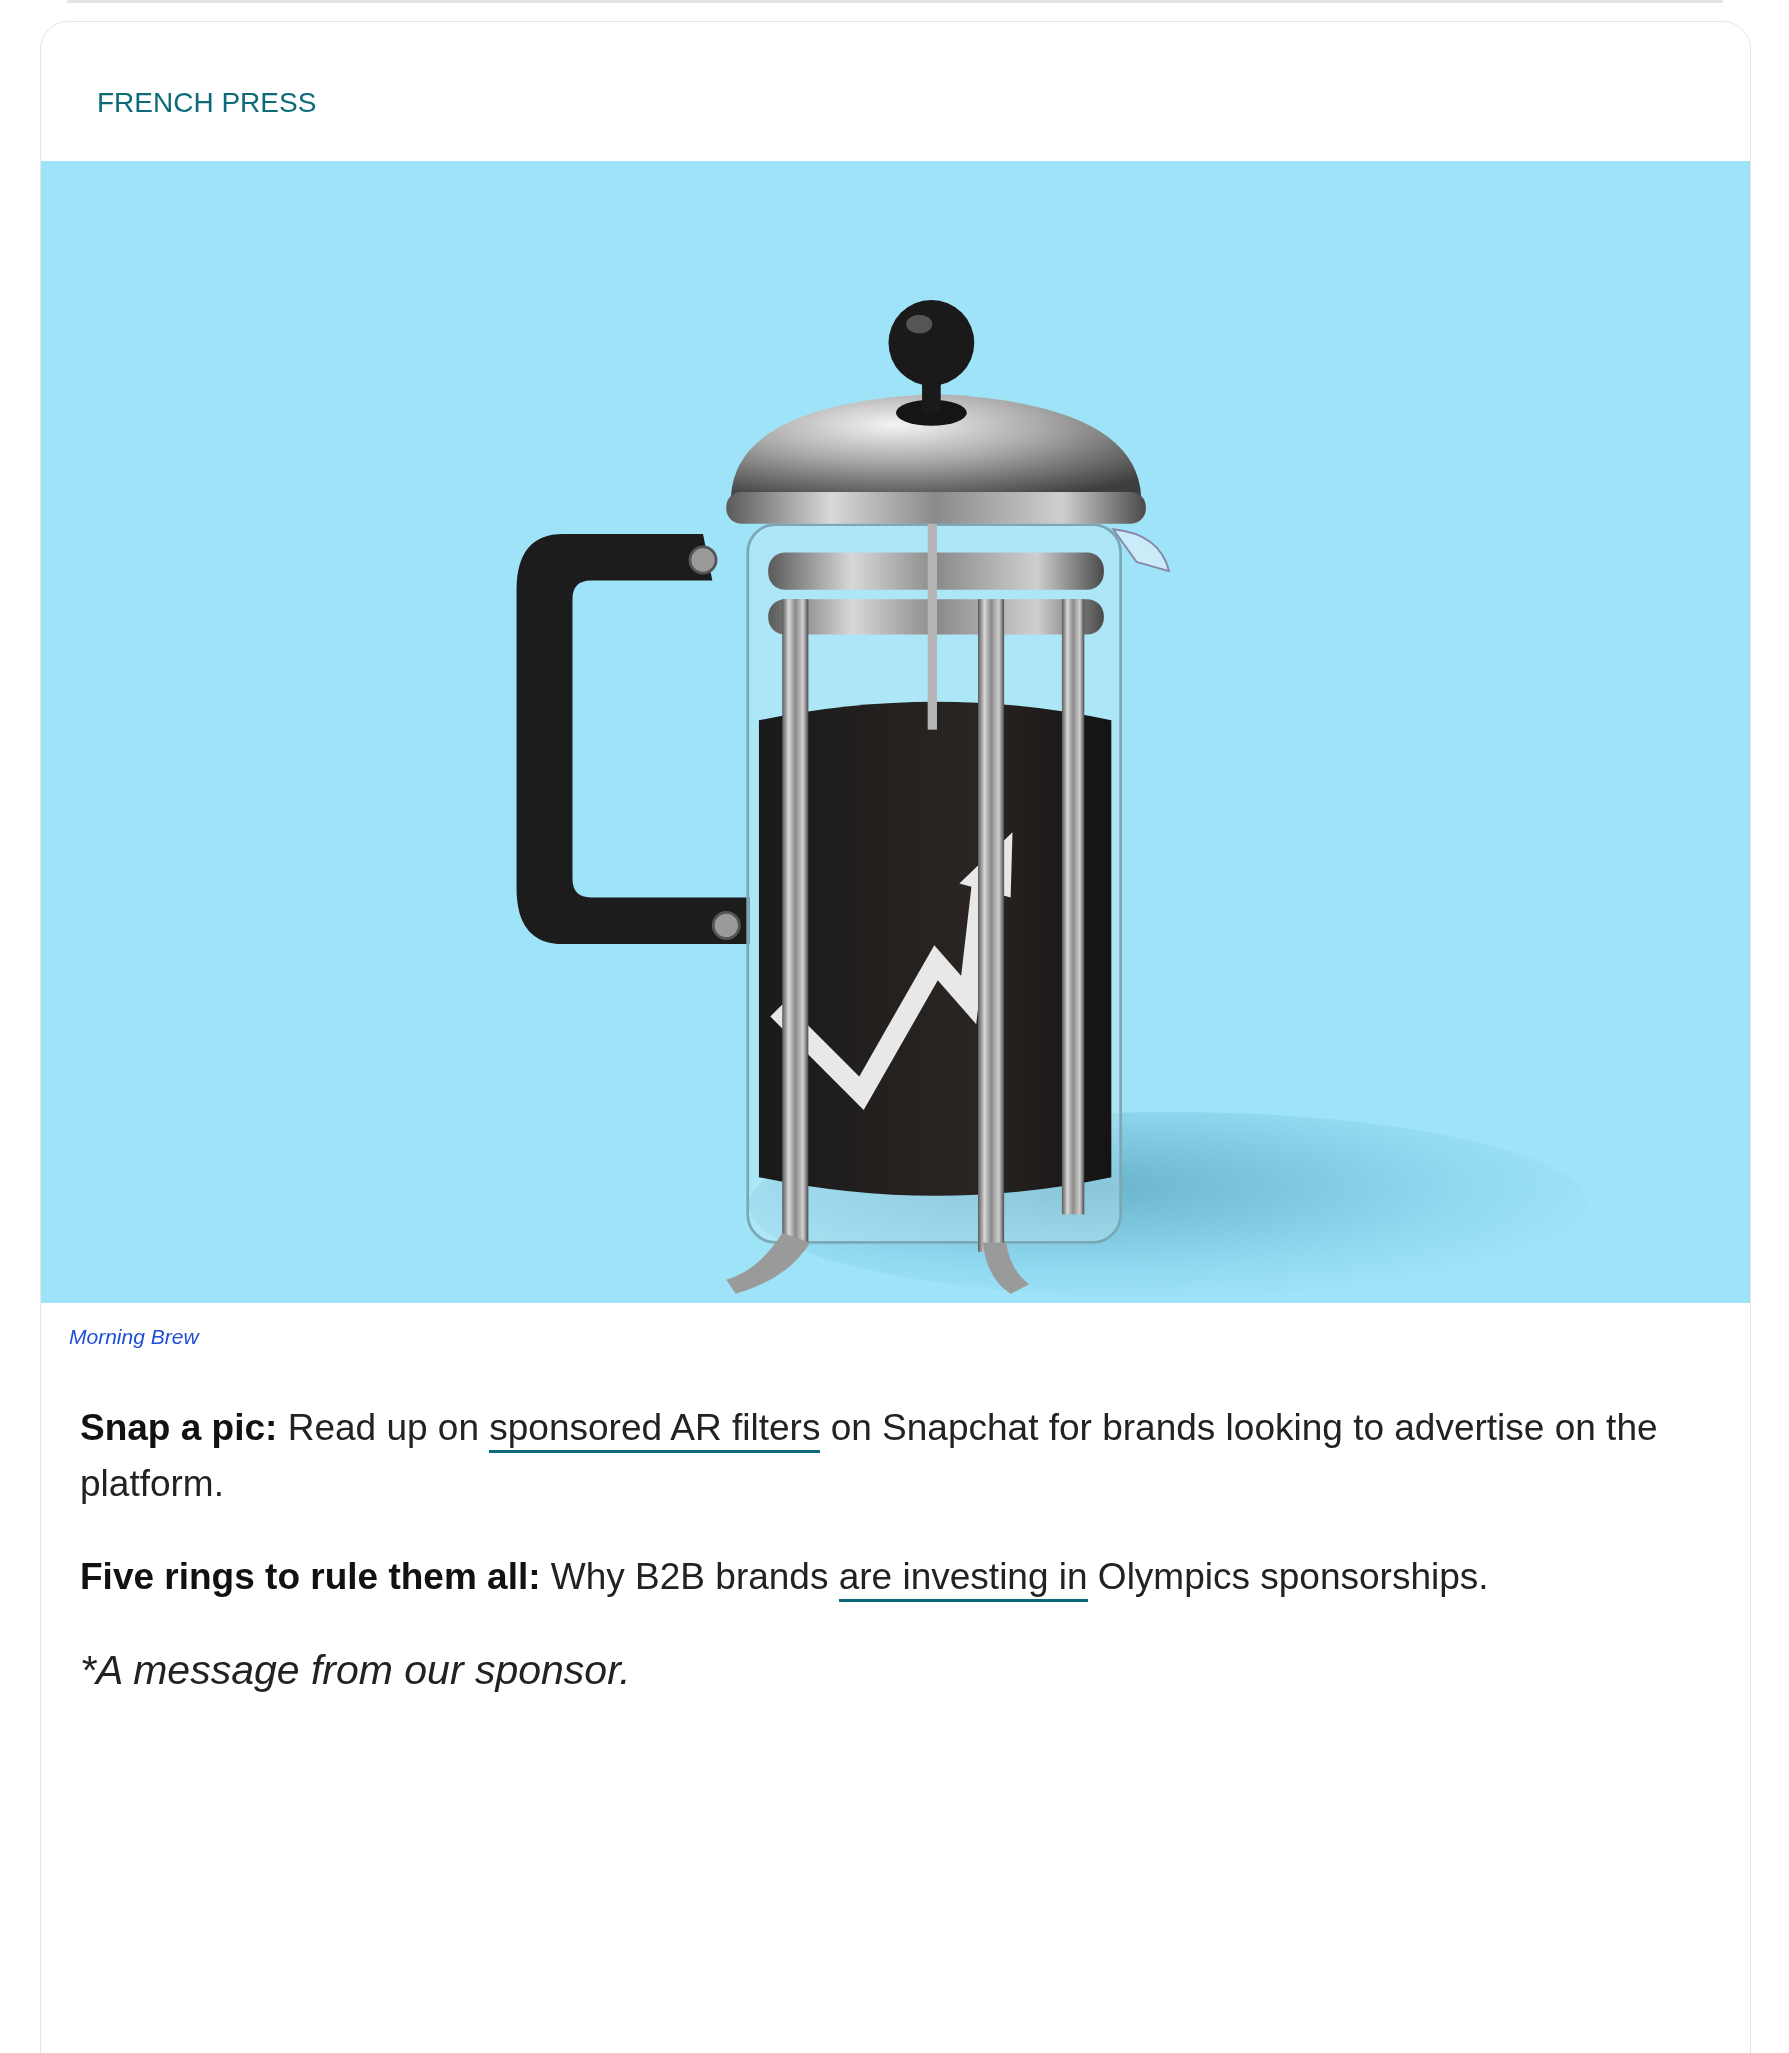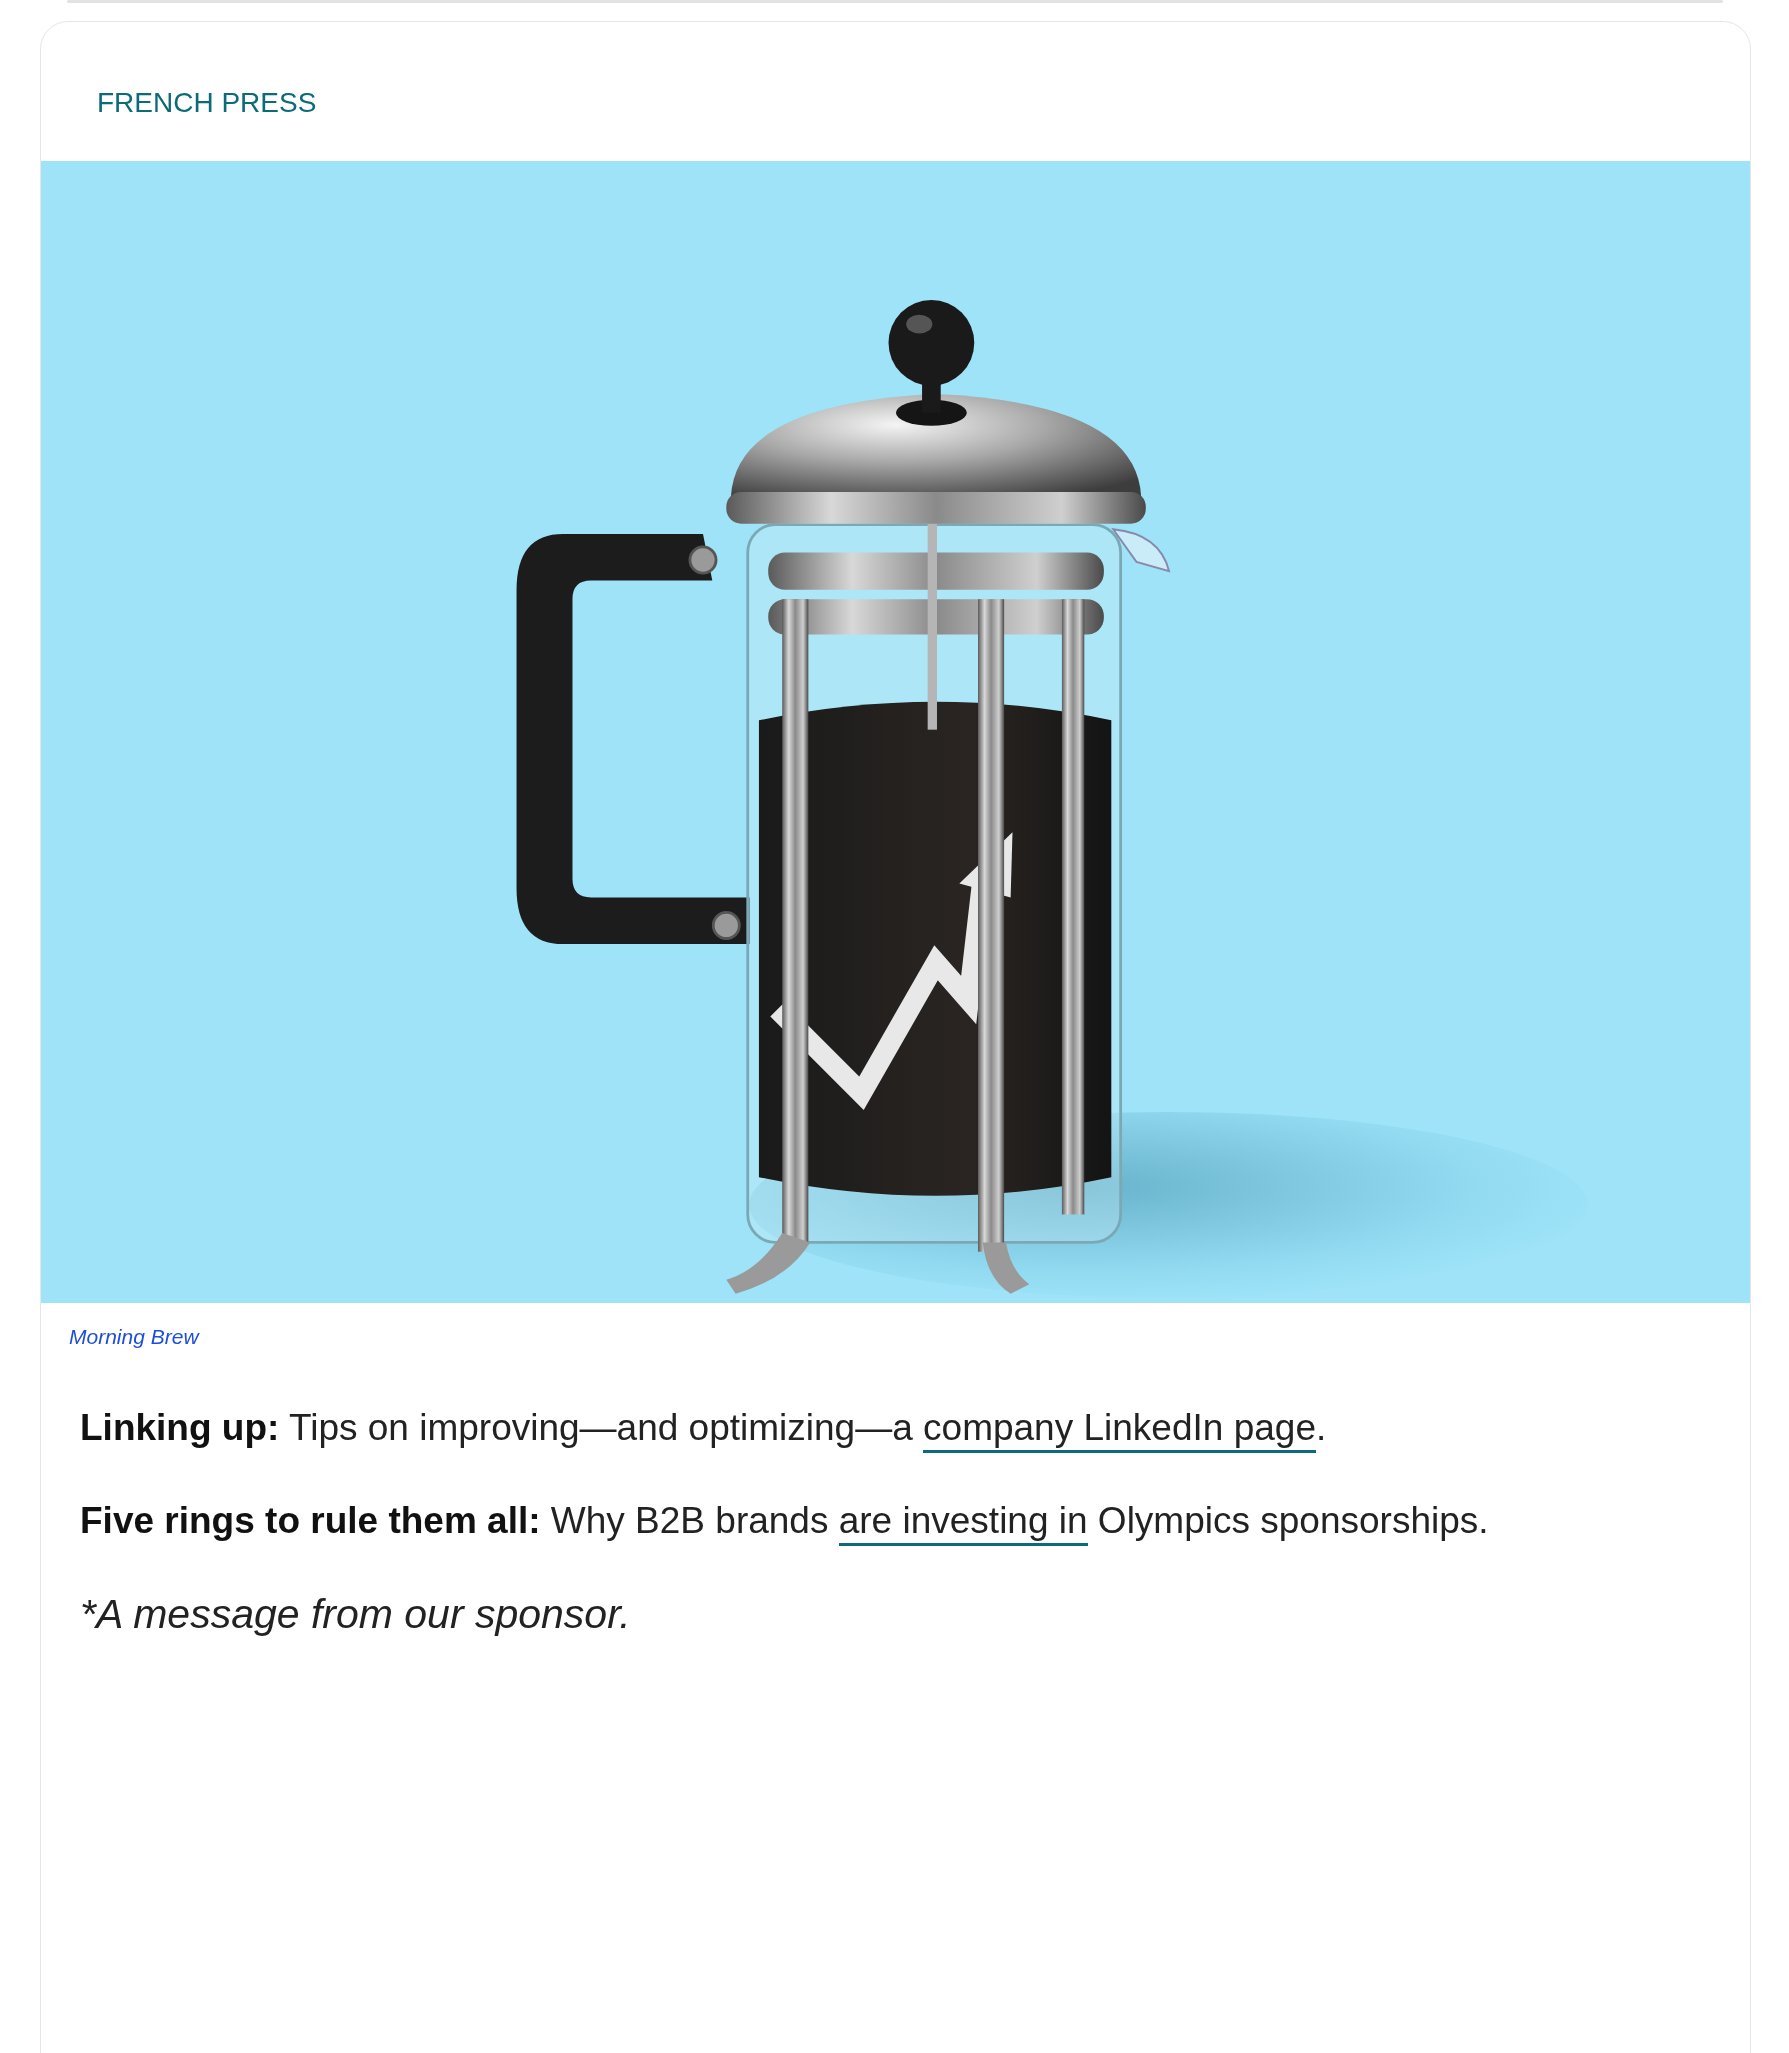--- a/index.html
+++ b/index.html
@@ -77,24 +77,24 @@
       <rect x="945" y="220" width="20" height="50" fill="#1a1a1a"></rect>
       <circle cx="955" cy="195" r="46" fill="#1a1a1a"></circle>
       <ellipse cx="942" cy="175" rx="14" ry="10" fill="#555"></ellipse>
     </svg>
   </div>
 
   <div class="caption">Morning Brew</div>
 
   <div class="body">
 
+    <p>
+      <b>Snap a pic:</b><span> Read up on </span><a class="link">sponsored AR filters</a><span> on Snapchat for brands looking to advertise on the platform.</span>
+    </p>
 
-    <p>
-      <b>Linking up:</b><span> Tips on improving—and optimizing—a </span><a class="link">company LinkedIn page</a><span>.</span>
-    </p>
 
     <p>
       <b>Five rings to rule them all:</b><span> Why B2B brands </span><a class="link">are investing in</a><span> Olympics sponsorships.</span>
     </p>
 
 
     <p class="footnote">*A message from our sponsor.</p>
   </div>
 </div>
 

